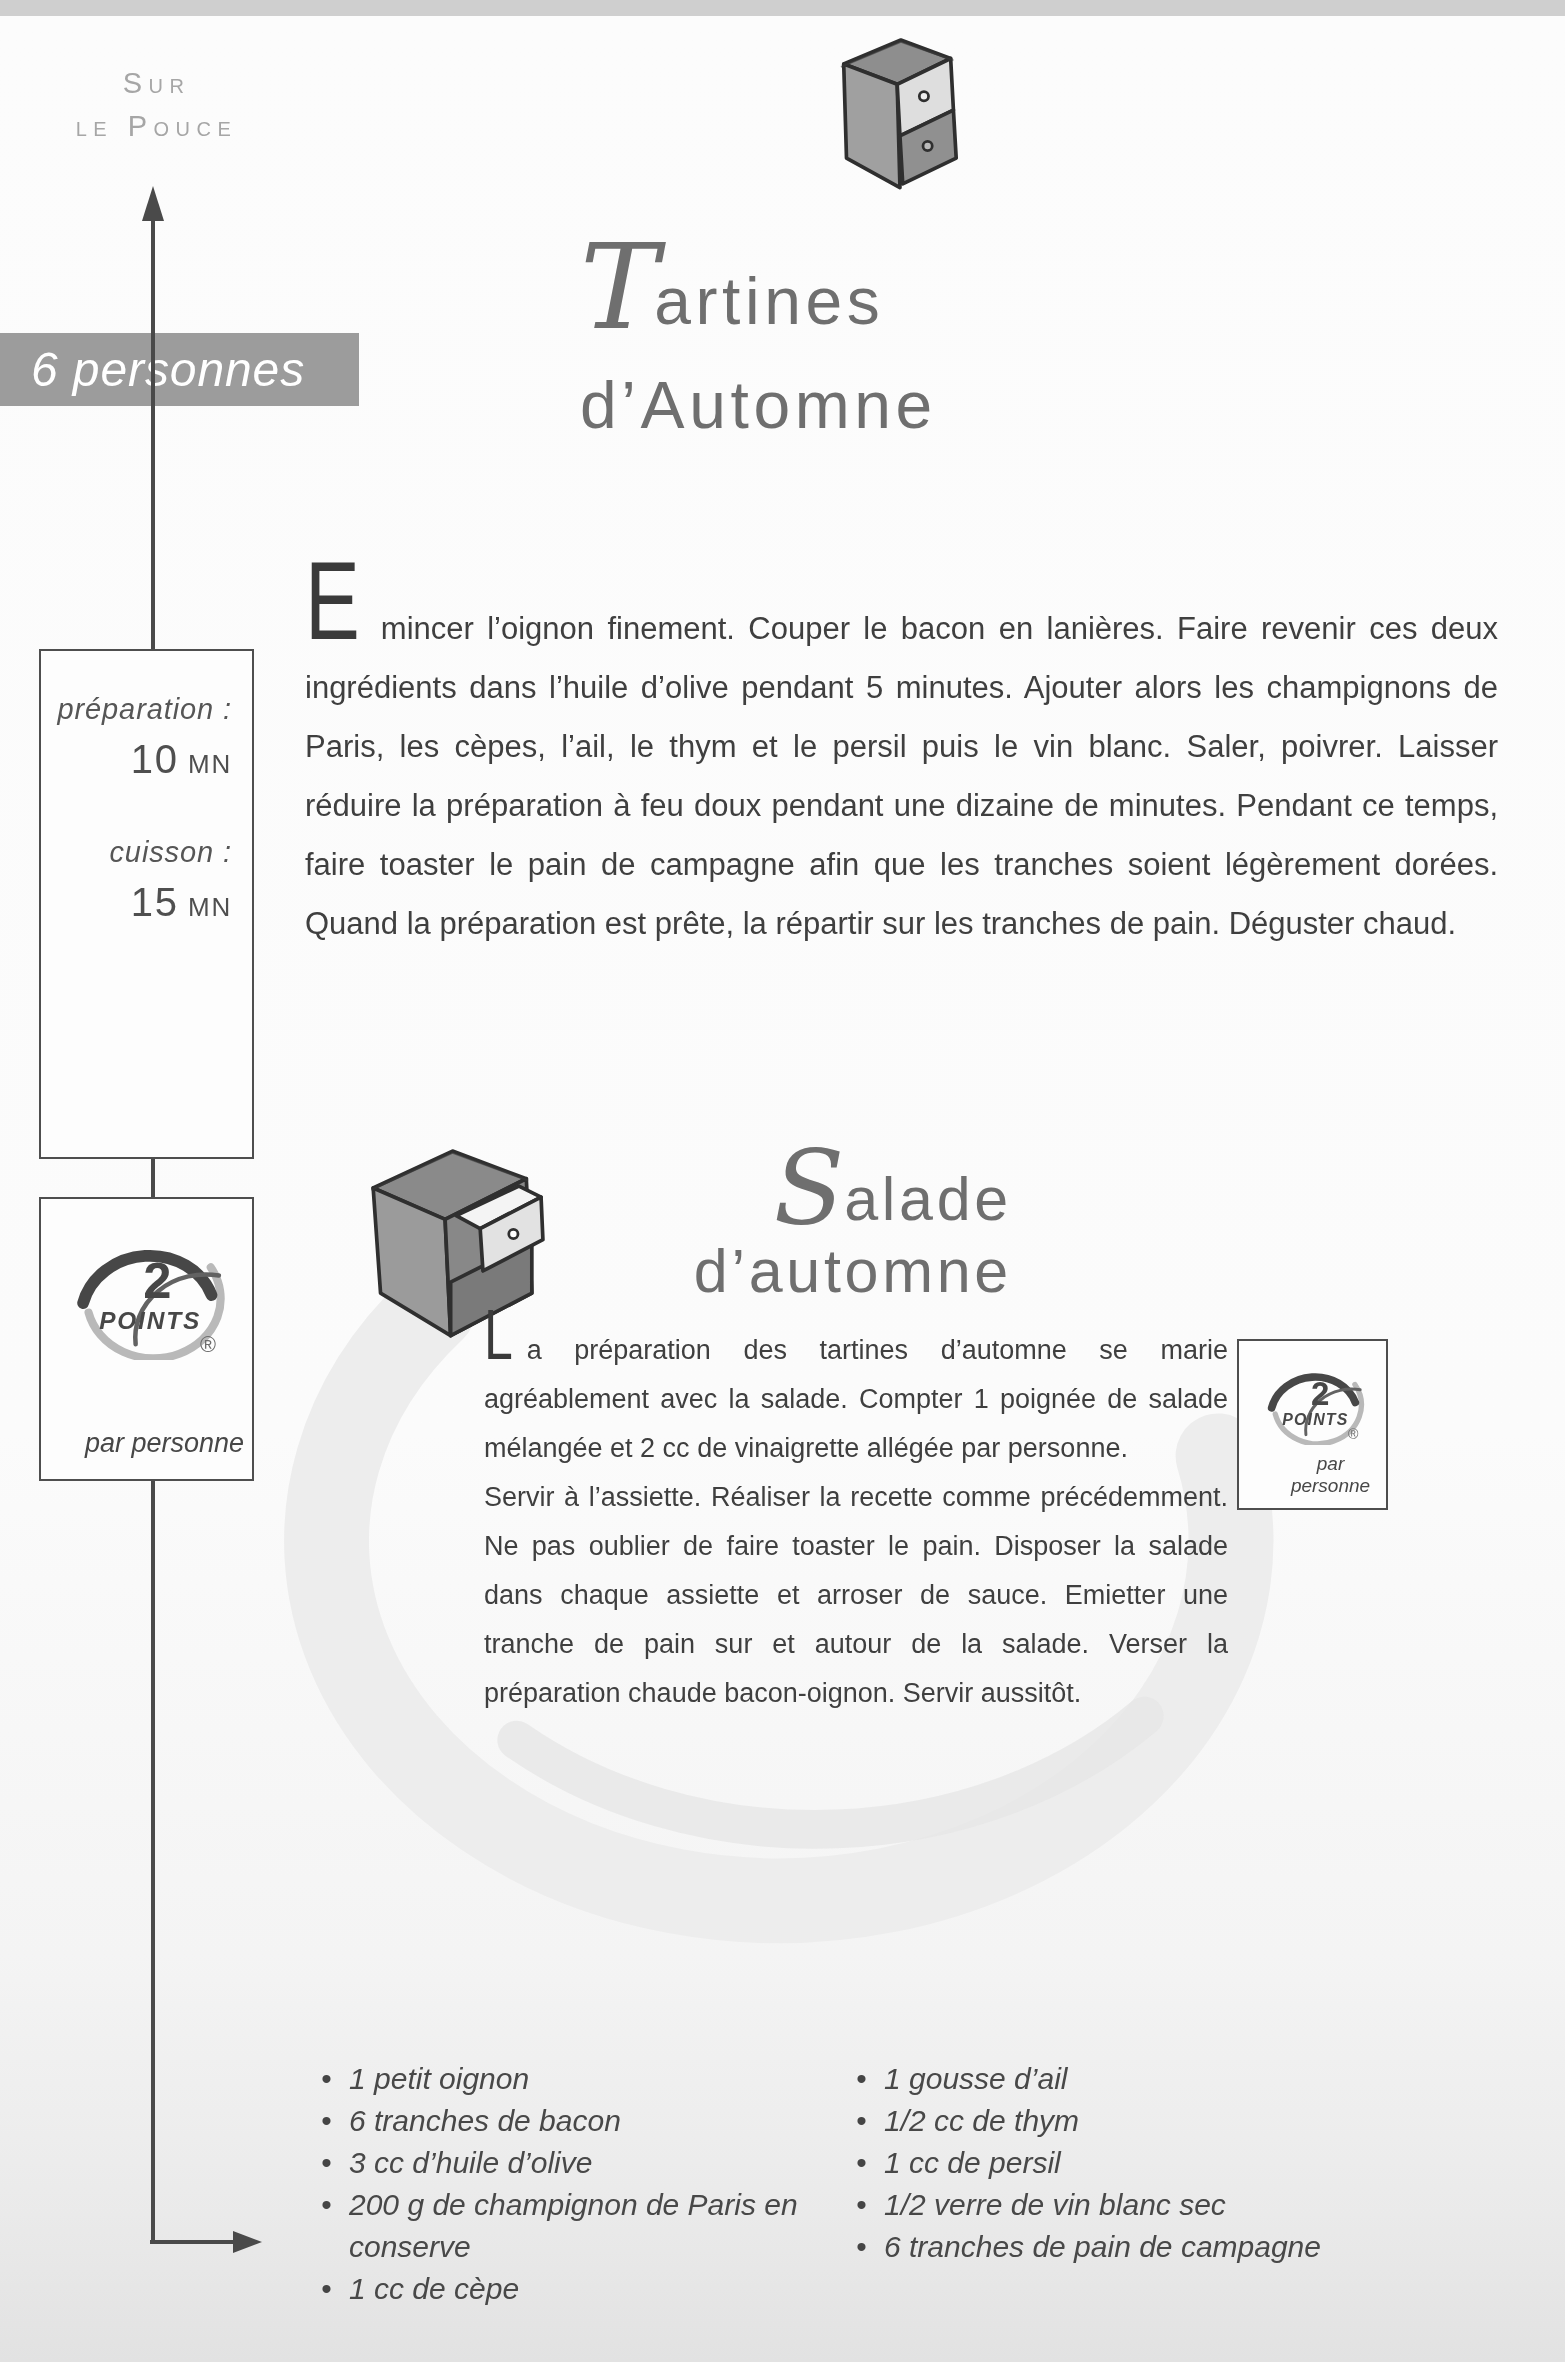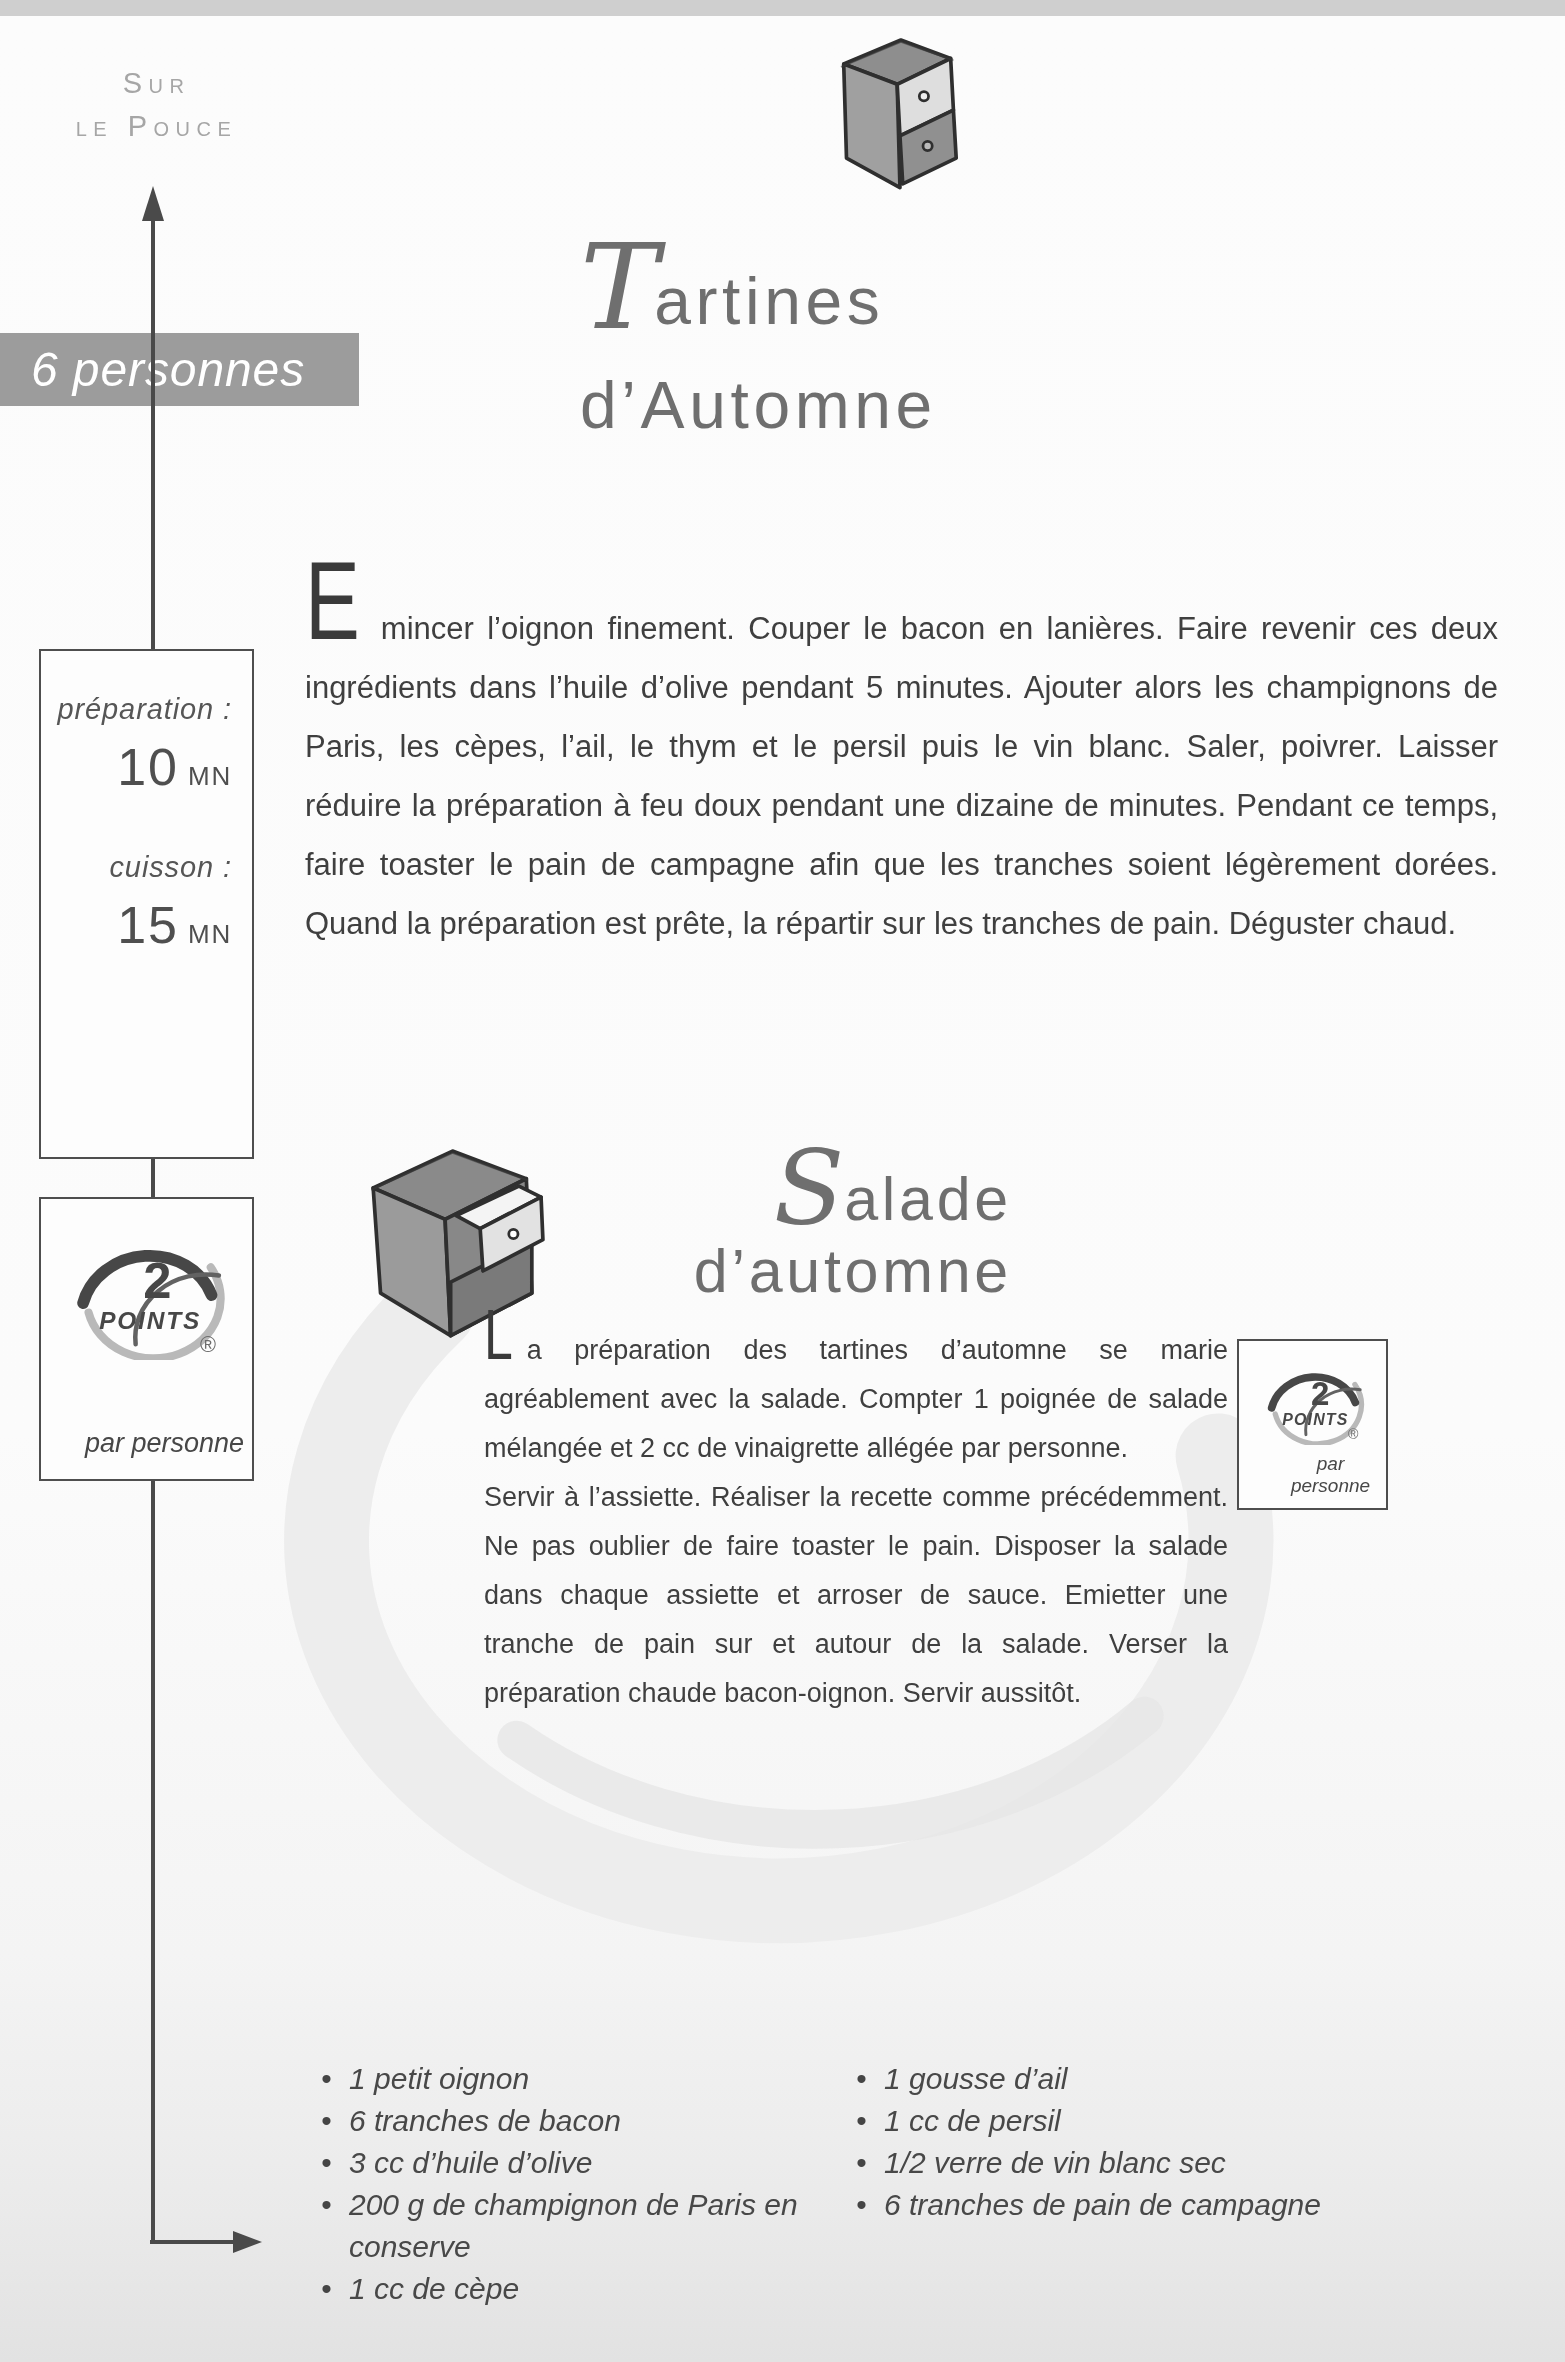--- a/index.html
+++ b/index.html
@@ -33,21 +33,21 @@
     z-index:1; display:flex; align-items:center;
   }
   .banner span{font-style:italic; font-size:48px; color:var(--banner_text); padding-left:31px; letter-spacing:0.9px;}
   .side-box{
     position:absolute; left:39px; width:215px; background:#fdfdfd;
     border:2.8px solid var(--box_border); box-sizing:border-box; z-index:3;
   }
   .timing-box{top:633px; height:510px; text-align:right; padding:42px 20px 0 0;}
   .timing-label{font-style:italic; font-size:29px; color:var(--muted_text); letter-spacing:0.9px;}
   .timing-value{margin-top:11px; color:#4f4f4f;}
-  .timing-value .num{font-size:52px; letter-spacing:1.8px;}
+  .timing-value .num{font-size:40px; letter-spacing:1.8px;}
   .timing-value .unit{font-size:26px; text-transform:uppercase; letter-spacing:1.8px; margin-left:9.2px;}
   .gap-top{margin-top:54px;}
   .points-box{top:1181px; height:284px; text-align:center;}
   .points-box .logo{margin-top:11px;}
   .per-person{position:absolute; bottom:20px; left:0; right:0; text-align:center;
     font-style:italic; font-size:27px; color:var(--badge_dark);padding-left:36px;}
   
   .badge-right{
     position:absolute; left:1237px; top:1323px; width:151px; height:171px; background:#fdfdfd;
     border:2.8px solid var(--box_border); box-sizing:border-box; text-align:center; z-index:3;
@@ -190,19 +190,20 @@
 
   <ul class="ing left">
     <li>1 petit oignon</li>
     <li>6 tranches de bacon</li>
     <li>3 cc d’huile d’olive</li>
     <li>200 g de champignon de Paris en conserve</li>
     <li>1 cc de cèpe</li>
   </ul>
   <ul class="ing right">
     <li>1 gousse d’ail</li>
+    <li>1/2 cc de thym</li>
     <li>1 cc de persil</li>
     <li>1/2 verre de vin blanc sec</li>
     <li>6 tranches de pain de campagne</li>
   </ul>
 
 </div>
 
 
 </body></html>

